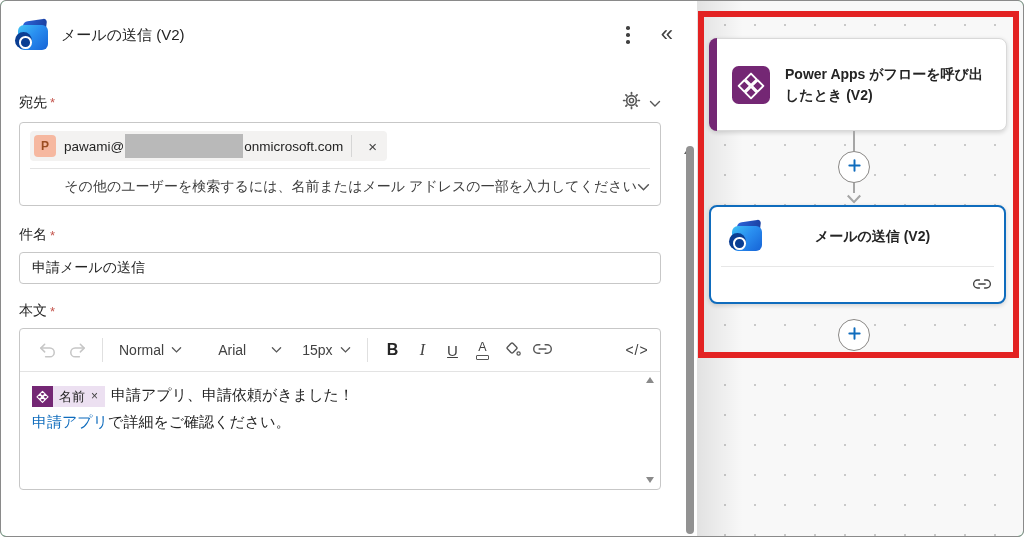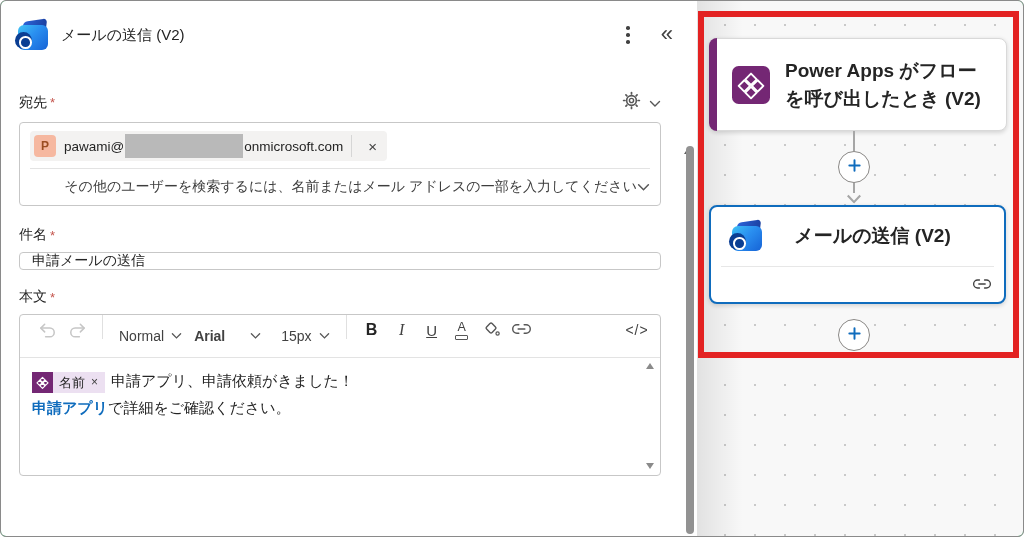--- a/index.html
+++ b/index.html
@@ -40,42 +40,42 @@
             font-size:12px; font-weight:bold; display:grid; place-items:center; }
   .chip-email { font-size:13.5px; color:#242424; display:flex; align-items:center; }
   .redacted { display:inline-block; width:118px; height:24px; background:#b9b9b9; margin:0 1px; }
   .chip-sep { width:1px; height:22px; background:#d6d6d6; }
   .chip-close { font-size:15px; color:#424242; padding:0 8px; cursor:pointer; }
   .box-divider { height:1px; background:#e3e3e3; margin:0 10px; }
   .placeholder-row { display:flex; align-items:center; padding:9px 10px; cursor:text;text-align:right; }
   .placeholder-text { flex:1; font-size:14px; color:#3d3d3d; white-space:nowrap; overflow:hidden; }
 
   .field-block { margin-top:20px; }
-  .text-input { border:1px solid #c7c7c7; border-radius:4px; height:18px; display:flex;
+  .text-input { border:1px solid #c7c7c7; border-radius:4px; height:32px; display:flex;
                 align-items:center; padding:0 12px; font-size:14px; color:#242424; cursor:text; }
 
   .editor { border:1px solid #c7c7c7; border-radius:4px; height:162px; position:relative; margin-top:0; }
-  .toolbar { display:flex; height:42px; padding:0 8px 0 12px; color:#424242; }
+  .toolbar { display:flex; align-items:center; height:42px; padding:0 8px 0 12px; color:#424242; }
   .tb-sep { width:1px; height:24px; background:#e0e0e0; margin:0 10px; flex:none; }
   .tb-btn { min-width:30px; height:30px; display:grid; place-items:center; cursor:pointer; flex:none; }
   .dropdown { display:flex; align-items:center; gap:7px; font-size:14px; color:#424242;
               cursor:pointer; padding:0 6px; flex:none; }
   .b-glyph { font-weight:bold; font-size:16px; color:#242424; }
   .i-glyph { font-style:italic; font-family:"Liberation Serif","DejaVu Serif",serif; font-size:16px; }
   .u-glyph { text-decoration:underline; font-size:15px; }
   .fontcolor-icon { display:flex; flex-direction:column; align-items:center; line-height:1; }
   .fontcolor-icon .a { font-size:12.5px; color:#424242; }
   .fontcolor-icon .bar { width:13px; height:5px; border:1.4px solid #575757; border-radius:1px; margin-top:1.5px; }
   .code-btn { margin-left:auto; font-size:14px; color:#424242; letter-spacing:1px; }
   .editor-divider { height:1px; background:#e3e3e3; }
   .editor-content { padding:9px 26px 9px 12px; font-size:15px; color:#242424; line-height:27px; }
   .pa-chip { display:inline-flex; align-items:center; vertical-align:-5px; cursor:pointer; margin-right:6px; }
   .pa-chip-body { display:inline-flex; align-items:center; gap:6px; background:#ece0f1;
                   padding:1px 7px 1px 6px; height:21px; font-size:13px; color:#242424; }
-  .link { color:#0f6cbd; cursor:pointer;font-weight:bold; }
+  .link { color:#0f6cbd; cursor:pointer; }
   .editor-scroll { position:absolute; right:3px; top:48px; bottom:6px; width:14px;
                    display:flex; flex-direction:column; justify-content:space-between; align-items:center; }
   .tri-up { width:0; height:0; border-left:4.5px solid transparent; border-right:4.5px solid transparent;
             border-bottom:6px solid #8a8a8a; cursor:pointer; }
   .tri-down { width:0; height:0; border-left:4.5px solid transparent; border-right:4.5px solid transparent;
               border-top:6px solid #8a8a8a; cursor:pointer; }
 
   .panel-scrollbar { position:absolute; right:2px; top:130px; bottom:2px; width:11px; }
   .panel-scrollbar .tri-up { margin:0 auto; border-bottom-color:#5f5f5f; }
   .sb-thumb { position:absolute; left:1.5px; right:1.5px; top:15px; bottom:0;
@@ -89,21 +89,21 @@
                     background:linear-gradient(90deg, rgba(0,0,0,0.09), rgba(0,0,0,0));
                     pointer-events:none; z-index:1; }
   .red-frame { position:absolute; left:1px; top:10px; width:321px; height:347px;
                border:6px solid #e32222; z-index:6; pointer-events:none; }
   .flow-card { position:absolute; background:#fff; border:1px solid #d9d9d9; border-radius:8px;
                box-shadow:0 1.5px 4px rgba(0,0,0,0.14); z-index:2; cursor:pointer; }
   .trigger-card { left:12px; top:37px; width:298px; min-height:93px;
                   display:flex; align-items:center; gap:15px; padding:10px 10px 10px 22px; }
   .trigger-card::before { content:""; position:absolute; left:-1px; top:-1px; bottom:-1px; width:8px;
                           background:#742774; border-radius:8px 0 0 8px; }
-  .card-title { font-size:19px; font-weight:bold; color:#242424; line-height:1.45; }
+  .card-title { font-size:14px; font-weight:bold; color:#242424; line-height:1.45; }
   .trigger-card .card-title { width:200px; }
   .connector-line { position:absolute; left:156px; width:2px; background:#a6a6a6; z-index:2; }
   .plus-circle { position:absolute; left:141px; width:32px; height:32px; border-radius:50%;
                  background:#fff; border:1.5px solid #8a8886; display:grid; place-items:center;
                  z-index:3; cursor:pointer; }
   .arrowhead { position:absolute; left:149px; top:189px; z-index:2; }
   .action-card { left:12px; top:204px; width:297px; height:99px; border:2px solid #0f6cbd; }
   .action-main { position:relative; height:58px; display:flex; align-items:center; }
   .action-main .outlook-logo { position:absolute; left:18px; top:12px; }
   .action-main .card-title { margin:0 auto; padding-left:30px; }
@@ -227,21 +227,21 @@
                   <path d="M3 7.5 H12.5 a4.6 4.6 0 0 1 0 9.2 H8" stroke="#c6c6c6" stroke-width="1.6" fill="none" stroke-linecap="round"></path>
                 </svg>
             </span>
             <span class="tb-sep"></span>
             <span class="dropdown">
               <span>Normal</span>
               <svg width="11" height="8" viewBox="0 0 12 8">
                   <path d="M1.5 1.5 L6 6 L10.5 1.5" stroke="#575757" stroke-width="1.4" fill="none" stroke-linecap="round"></path>
                 </svg>
             </span>
-            <span class="dropdown" style="margin-left:0;font-weight:bold;">
+            <span class="dropdown" style="margin-left:24px;">
               <span>Arial</span>
               <svg style="margin-left:18px" width="11" height="8" viewBox="0 0 12 8">
                   <path d="M1.5 1.5 L6 6 L10.5 1.5" stroke="#575757" stroke-width="1.4" fill="none" stroke-linecap="round"></path>
                 </svg>
             </span>
             <span class="dropdown" style="margin-left:8px;">
               <span>15px</span>
               <svg width="11" height="8" viewBox="0 0 12 8">
                   <path d="M1.5 1.5 L6 6 L10.5 1.5" stroke="#575757" stroke-width="1.4" fill="none" stroke-linecap="round"></path>
                 </svg>

